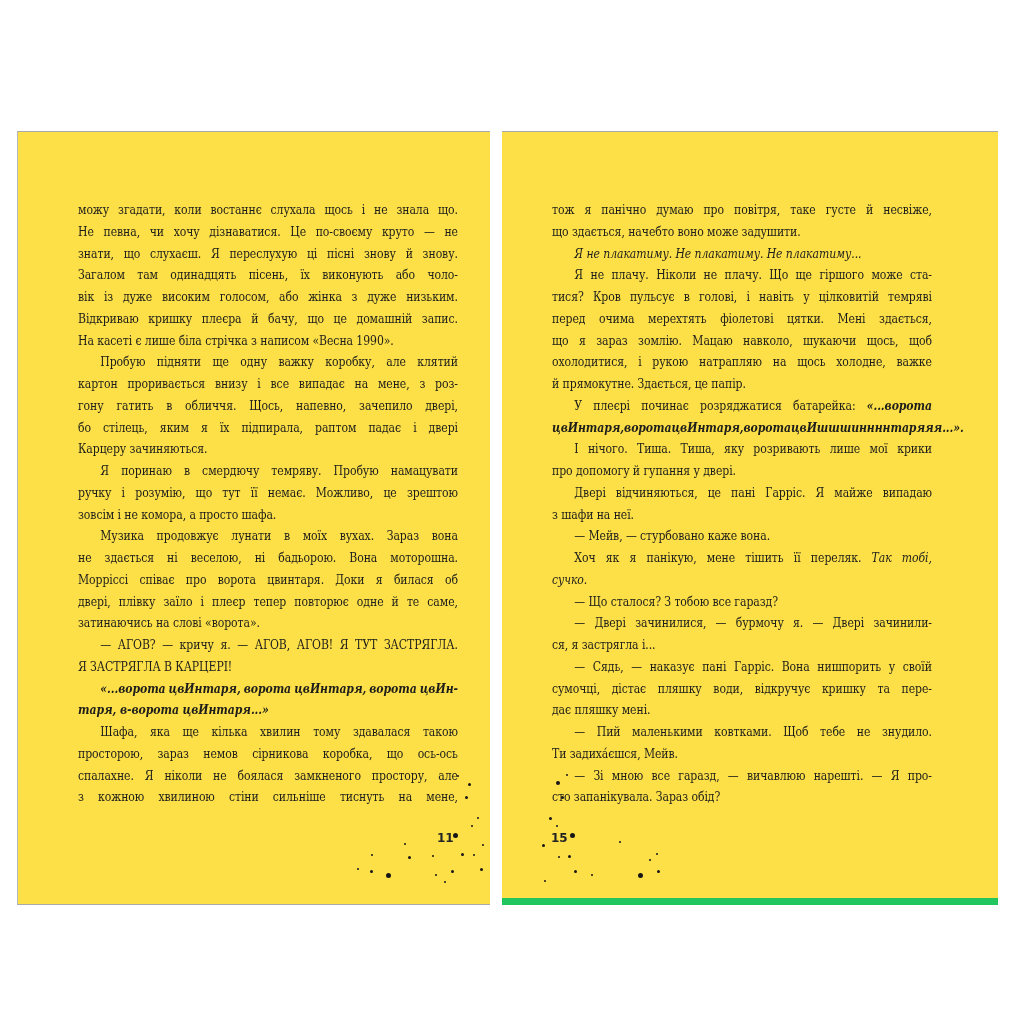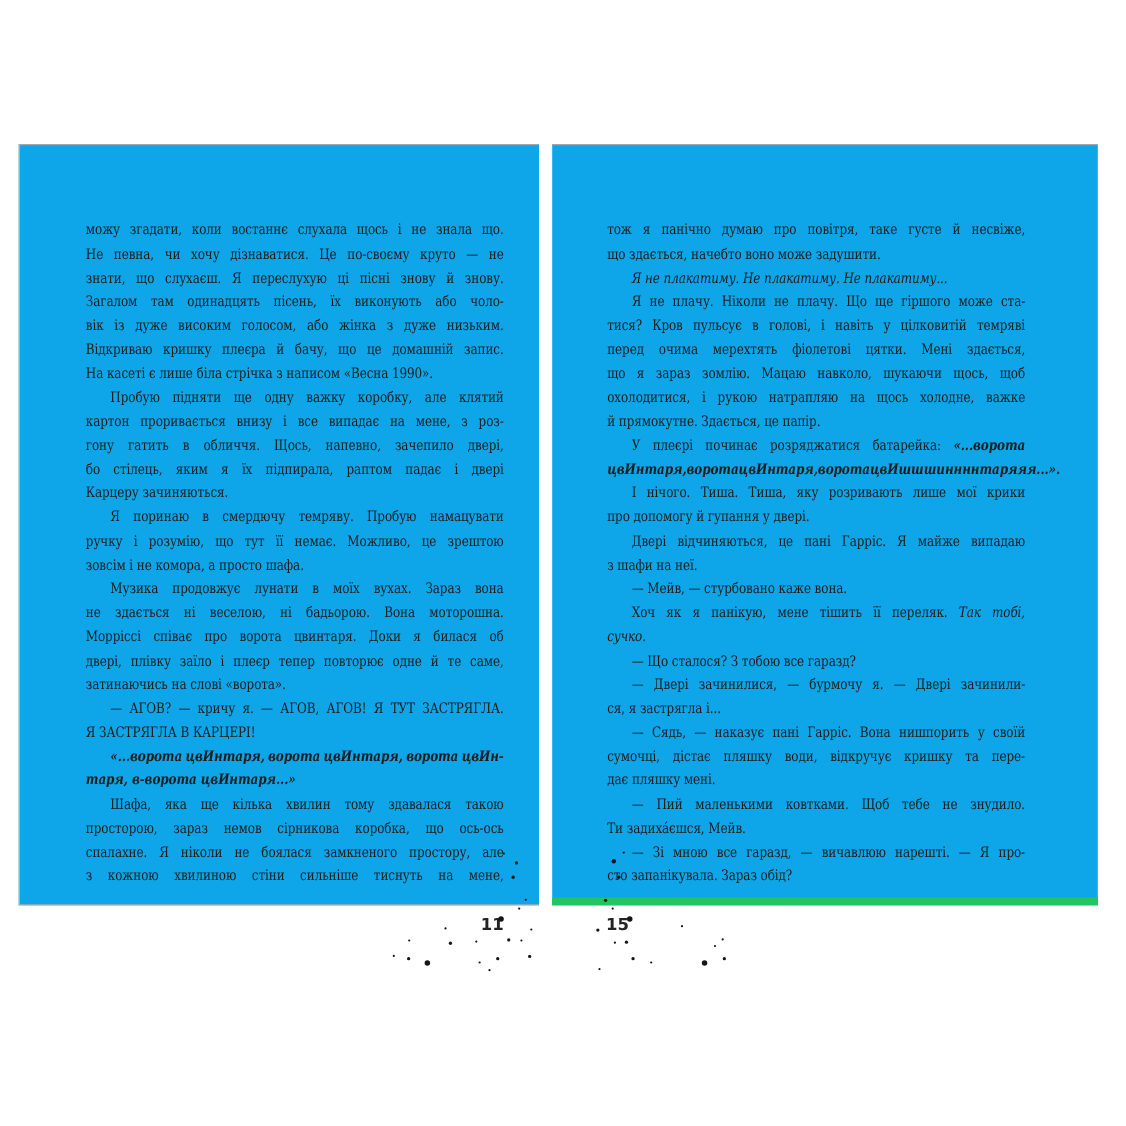--- a/index.html
+++ b/index.html
@@ -4,22 +4,22 @@
 <style>
   html, body { margin:0; padding:0; }
   body {
     width:1024px; height:1024px; position:relative;
     background:#ffffff; color:#1d1d1b;
     font-family:"DejaVu Serif", serif;
     overflow:hidden;
   }
   .spread { position:absolute; inset:0; }
   .page {
-    position:absolute; top:131px; height:692px; box-sizing:border-box;
-    background:#0ea5e9;
+    position:absolute; top:131px; height:774px; box-sizing:border-box;
+    background:#fde047;
   }
   .page-left {
     left:17px; width:473px;
     border-top:1px solid #a9a9a9;
     border-left:1px solid #b8b8b8;
     border-bottom:1px solid #a9a9a9;
   }
   .page-right {
     left:502px; width:496px;
     border-top:1px solid #a9a9a9;
@@ -36,21 +36,21 @@
   .line { height:21.75px; box-sizing:border-box; }
   .line.stretch { display:flex; justify-content:space-between; }
   .line.last { white-space:pre; }
   .line.ind { padding-left:27px; }
   .w { white-space:pre; }
   .sg-i  { font-style:italic; }
   .sg-bi { font-style:italic; font-weight:bold; }
   .pagenum {
     position:absolute; top:699px;
     font-family:"DejaVu Sans", sans-serif;
-    font-weight:700; font-size:15px; color:#232323;
+    font-weight:700; font-size:12px; color:#232323;
   }
   .page-left  .pagenum { left:419px; }
   .page-right .pagenum { left:49px; }
   .dotlayer { position:absolute; inset:0; pointer-events:none; }
   .dot { position:absolute; background:#161616; border-radius:50%; }
 </style>
 </head>
 <body>
 
 <div class="spread">

